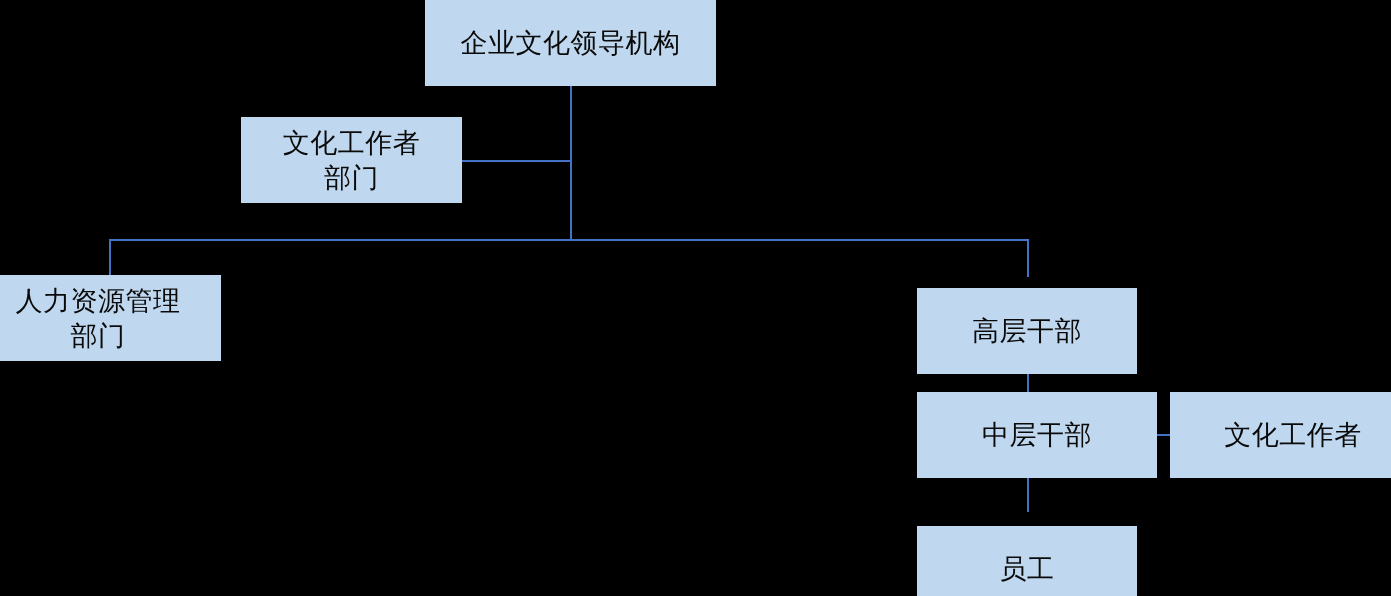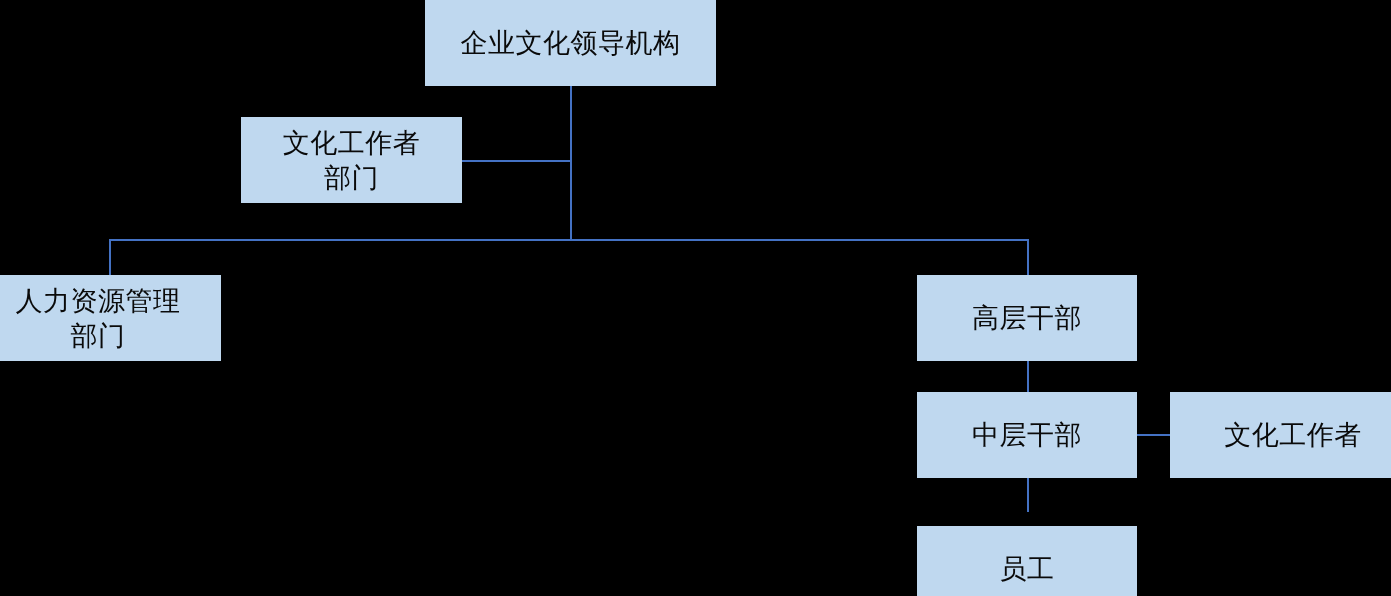--- a/index.html
+++ b/index.html
@@ -62,21 +62,21 @@
   <div class="edge edge-v" style="left:1027px; top:478px; height:34px;"></div>
 
   <div class="node" style="left:425px; top:0px; width:291px; height:86px;">企业文化领导机构</div>
 
   <div class="node" style="left:241px; top:117px; width:221px; height:86px;">文化工作者
 部门</div>
 
   <div class="node" style="left:-25px; top:275px; width:246px; height:86px;">人力资源管理
 部门</div>
 
-  <div class="node" style="left:917px; top:275px; width:220px; height:86px;">高层干部</div>
+  <div class="node" style="left:917px; top:288px; width:220px; height:86px;">高层干部</div>
 
-  <div class="node" style="left:917px; top:392px; width:220px; height:86px;">中层干部</div>
+  <div class="node" style="left:917px; top:392px; width:240px; height:86px;">中层干部</div>
 
   <div class="node" style="left:1170px; top:392px; width:246px; height:86px;">文化工作者</div>
 
   <div class="node" style="left:917px; top:526px; width:220px; height:86px;">员工</div>
 
 </div>
 
 </body></html>

